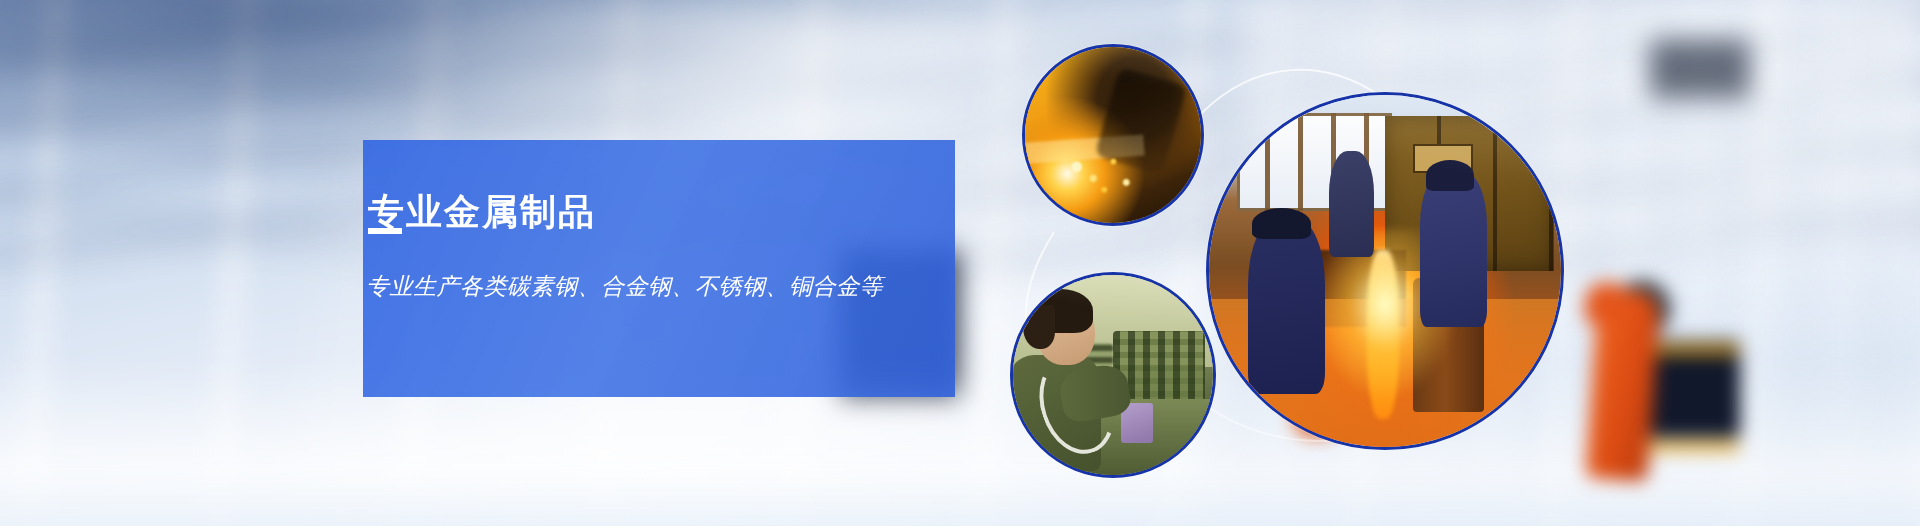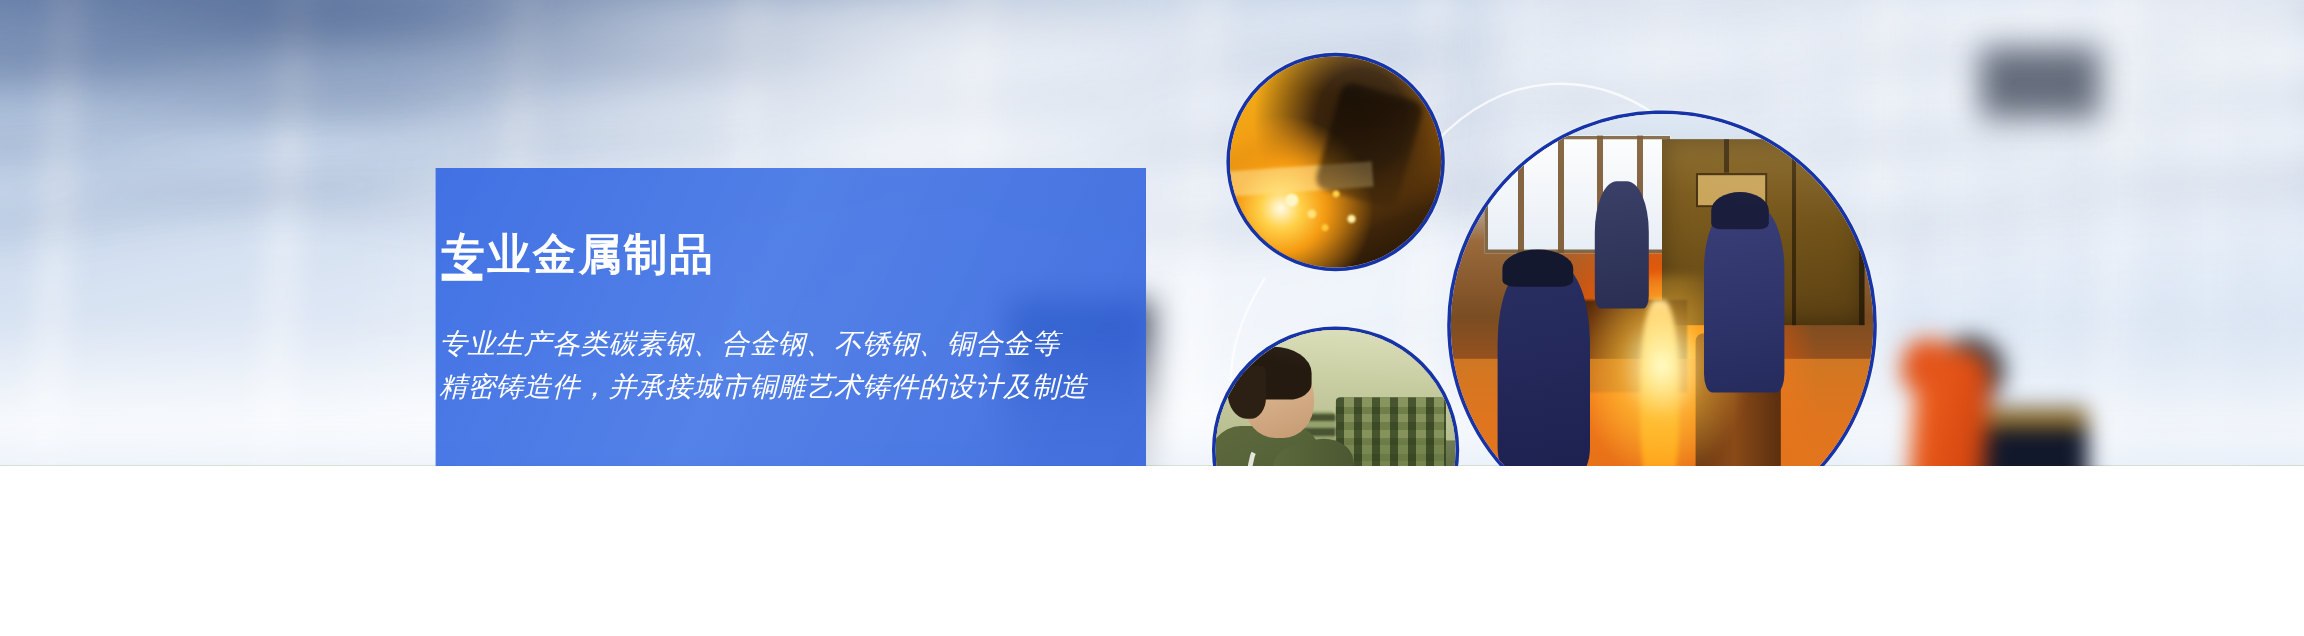--- a/index.html
+++ b/index.html
@@ -1,21 +1,21 @@
 <!DOCTYPE html>
 <html lang="zh"><head>
 <meta charset="utf-8">
 <title>Banner</title>
 <style>
   html,body{margin:0;padding:0;background:#fff;}
   body{font-family:"Liberation Sans","DejaVu Sans",sans-serif;}
 
   #banner{
     position:relative;
-    width:1920px;height:388px;
+    width:1920px;height:526px;
     overflow:hidden;
     background:#4d7c0f;
   }
 
   
   .bg-layer{position:absolute;inset:-40px;overflow:hidden;}
   .bg-base{
     position:absolute;inset:0;
     background:
       linear-gradient(168deg,#9fb6d8 0%,#c3d4ea 18%,#dfe8f5 42%,#eef3fa 60%,#dce7f5 78%,#c6d6ec 100%);
@@ -299,16 +299,15 @@
   </div>
 
   <div class="panel"></div>
 
   <h1 class="headline">专业金属制品</h1>
 
   <div class="divider"></div>
 
   <div class="subtext">
     <div>专业生产各类碳素钢、合金钢、不锈钢、铜合金等</div>
-    <div>精密铸造件，并承接城市铜雕艺术铸件的设计及制造</div>
   </div>
 
 </div>
 
 </body></html>

